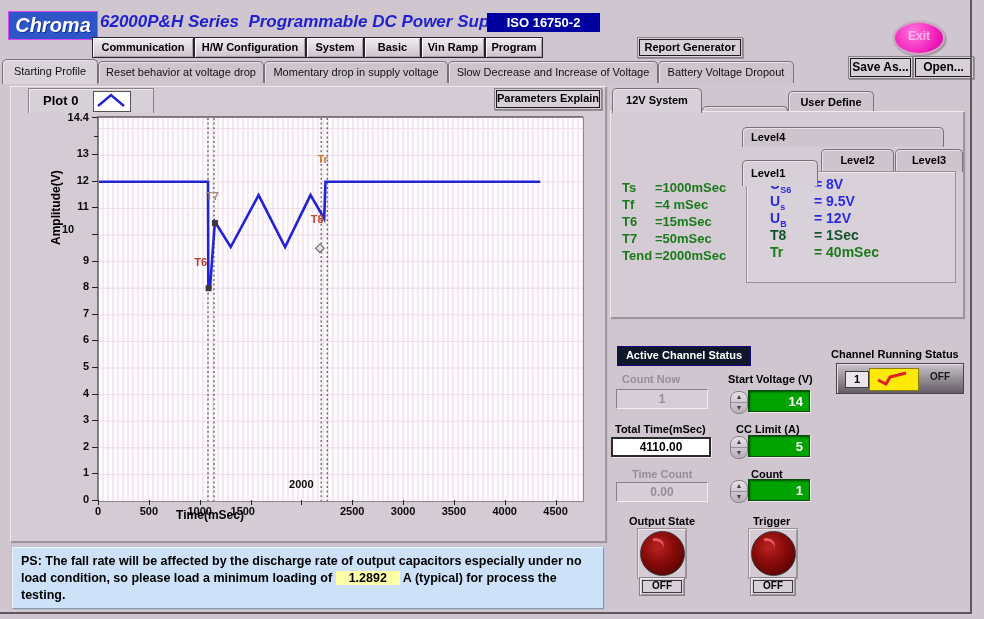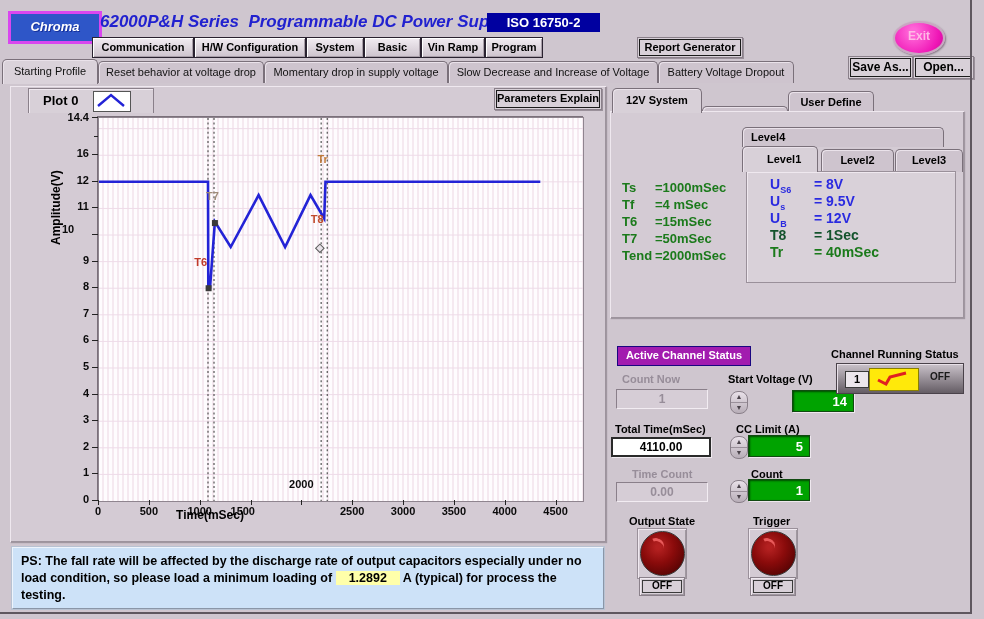--- a/index.html
+++ b/index.html
@@ -2,22 +2,22 @@
 <html><head>
 <meta charset="utf-8">
 <style>
   html,body{margin:0;padding:0;background:#cfc6cf;}
   #app{position:relative;width:984px;height:619px;background:#cfc6cf;
        font-family:"Liberation Sans", sans-serif;overflow:hidden;}
   .abs{position:absolute;}
   .b{font-weight:bold;}
 
   
-  .logo{left:8px;top:11px;width:88px;height:27px;background:#2e56c8;border:3px solid #d946ef;
-        color:#fff;font-weight:bold;font-style:italic;font-size:13px;text-align:center;line-height:26px;
+  .logo{left:8px;top:11px;width:88px;height:27px;background:#2e56c8;border:1px solid #d946ef;
+        color:#fff;font-weight:bold;font-style:italic;font-size:20px;text-align:center;line-height:26px;
         text-shadow:1px 1px 0 #16309a;}
   .title{left:100px;top:12px;color:#2121cf;font-weight:bold;font-style:italic;font-size:17px;white-space:pre;}
   .iso{left:487px;top:13px;width:113px;height:19px;background:#0000a0;color:#fff;font-weight:bold;
        font-size:13px;text-align:center;line-height:19px;}
   .exit{left:893px;top:21px;width:48px;height:30px;border-radius:50%;
         background:radial-gradient(circle at 38% 30%, #ff66d8 10%, #ef16b6 70%, #c80d96 100%);
         border:2px solid #caa6c2;color:#ffb9e6;font-weight:bold;font-size:12px;text-align:center;line-height:27px;
         box-shadow:1px 1px 2px rgba(60,40,60,.5);cursor:pointer;}
 
   .btn{height:19px;background:linear-gradient(180deg,#f2ecf2,#cdc3cd);border:1px solid #2a2230;
@@ -51,21 +51,21 @@
   .stab{background:#cec4ce;border:1px solid #7a707a;border-bottom:none;border-radius:5px 5px 0 0;
         box-shadow:inset 1px 1px 0 #eae2ea;font-weight:bold;font-size:11px;text-align:center;cursor:pointer;}
   .stab.active{background:#d8d0d8;z-index:3;}
   .lv-row{position:absolute;font-weight:bold;font-size:14px;white-space:pre;}
   .lv-row sub{font-size:9px;font-weight:bold;}
   .lv-sym{display:inline-block;width:44px;}
   .tp-row{position:absolute;color:#1b7a1b;font-weight:bold;font-size:13px;white-space:pre;}
   .tp-name{display:inline-block;width:33px;}
 
   
-  .badge{left:617px;top:346px;width:132px;height:18px;background:#a21caf;border:1px solid #1a0680;
+  .badge{left:617px;top:346px;width:132px;height:18px;background:#0f172a;border:1px solid #1a0680;
          color:#fff;font-weight:bold;font-size:11px;text-align:center;line-height:17px;}
   .graylab{color:#978d99;font-weight:bold;font-size:11px;}
   .blacklab{color:#000;font-weight:bold;font-size:11px;}
   .sunken-input{background:#d6cdd6;border-top:1px solid #8a7f8a;border-left:1px solid #8a7f8a;
                 border-bottom:1px solid #f2ecf2;border-right:1px solid #f2ecf2;
                 color:#978d99;font-weight:bold;font-size:12px;text-align:center;}
   .white-input{background:#fff;border:2px solid #2a2a2a;box-shadow:1px 1px 0 #f0eaf0;
                color:#000;font-weight:bold;font-size:12px;text-align:center;}
   .green-display{background:#00a300;border:1px solid #114a11;
                  box-shadow:inset 1px 1px 2px rgba(0,0,0,.55), 1px 1px 0 #efe8ef;
@@ -214,35 +214,35 @@
       <div class="ticklabel" style="position: absolute; left: 62px; top: 280.222px; width: 27px; text-align: right;">8</div>
       <div class="tickmark" style="position: absolute; left: 92px; top: 260.625px; width: 6px; height: 1px;"></div>
       <div class="ticklabel" style="position: absolute; left: 62px; top: 253.625px; width: 27px; text-align: right;">9</div>
       <div class="tickmark" style="position: absolute; left: 92px; top: 234.028px; width: 6px; height: 1px;"></div>
       <div class="ticklabel" style="position: absolute; left: 62px; top: 223px; width: 27px; text-align: left;">10</div>
       <div class="tickmark" style="position: absolute; left: 92px; top: 207.431px; width: 6px; height: 1px;"></div>
       <div class="ticklabel" style="position: absolute; left: 62px; top: 200.431px; width: 27px; text-align: right;">11</div>
       <div class="tickmark" style="position: absolute; left: 92px; top: 180.833px; width: 6px; height: 1px;"></div>
       <div class="ticklabel" style="position: absolute; left: 62px; top: 173.833px; width: 27px; text-align: right;">12</div>
       <div class="tickmark" style="position: absolute; left: 92px; top: 154.236px; width: 6px; height: 1px;"></div>
-      <div class="ticklabel" style="position: absolute; left: 62px; top: 147.236px; width: 27px; text-align: right;">16</div>
+      <div class="ticklabel" style="position: absolute; left: 62px; top: 147.236px; width: 27px; text-align: right;">13</div>
       <div class="tickmark" style="position: absolute; left: 92px; top: 117px; width: 6px; height: 1px;"></div>
       <div class="ticklabel" style="position: absolute; left: 56px; top: 111px; width: 33px; text-align: right;">14.4</div>
       <div class="tickmark" style="position: absolute; left: 94px; top: 135.618px; width: 4px; height: 1px;"></div>
     </div>
   <div class="abs xlab">Time(mSec)</div>
 
   <div class="abs stab active" style="left:612px;top:88px;width:88px;height:24px;line-height:23px;">12V System</div>
   <div class="abs stab" style="left:702px;top:106px;width:84px;height:21px;line-height:20px;">24V System</div>
   <div class="abs stab" style="left:788px;top:91px;width:84px;height:21px;line-height:20px;">User Define</div>
 
   <div class="abs panel" style="left:610px;top:111px;width:354px;height:207px;"></div>
 
   <div class="abs stab" style="left:742px;top:127px;width:202px;height:20px;line-height:19px;text-align:left;padding-left:8px;box-sizing:border-box;">Level4</div>
-  <div class="abs stab active" style="left:742px;top:146px;width:76px;height:26px;line-height:24px;text-align:left;padding-left:24px;box-sizing:border-box;">Level1</div>
+  <div class="abs stab active" style="left:742px;top:160px;width:76px;height:26px;line-height:24px;text-align:left;padding-left:8px;box-sizing:border-box;">Level1</div>
   <div class="abs stab" style="left:821px;top:149px;width:71px;height:22px;line-height:21px;">Level2</div>
   <div class="abs stab" style="left:895px;top:149px;width:66px;height:22px;line-height:21px;">Level3</div>
   <div class="abs" style="left:746px;top:171px;width:208px;height:110px;background:#d9d1d9;border:1px solid #9a909a;box-shadow:inset 1px 1px 0 #efe8ef;"></div>
 
   <div class="tp-row" style="left:622px;top:180px;"><span class="tp-name">Ts</span><span>=1000mSec</span></div>
   <div class="tp-row" style="left:622px;top:197px;"><span class="tp-name">Tf</span><span>=4 mSec</span></div>
   <div class="tp-row" style="left:622px;top:214px;"><span class="tp-name">T6</span><span>=15mSec</span></div>
   <div class="tp-row" style="left:622px;top:231px;"><span class="tp-name">T7</span><span>=50mSec</span></div>
   <div class="tp-row" style="left:622px;top:248px;"><span class="tp-name">Tend</span><span>=2000mSec</span></div>
 
@@ -261,21 +261,21 @@
   <div class="abs white-input" style="left:611px;top:437px;width:96px;height:16px;line-height:16px;">4110.00</div>
 
   <div class="abs graylab" style="left:632px;top:468px;">Time Count</div>
   <div class="abs sunken-input" style="left:616px;top:482px;width:90px;height:18px;line-height:18px;">0.00</div>
 
   <div class="abs blacklab" style="left:728px;top:373px;">Start Voltage (V)</div>
   <div class="abs spin" style="left:730px;top:391px;">
       <span>▲</span>
       <span>▼</span>
     </div>
-  <div class="abs green-display" style="left:748px;top:390px;width:62px;height:22px;line-height:21px;margin-left:44px;">14</div>
+  <div class="abs green-display" style="left:748px;top:390px;width:62px;height:22px;line-height:21px;">14</div>
 
   <div class="abs blacklab" style="left:736px;top:423px;">CC Limit (A)</div>
   <div class="abs spin" style="left:730px;top:436px;">
       <span>▲</span>
       <span>▼</span>
     </div>
   <div class="abs green-display" style="left:748px;top:435px;width:62px;height:22px;line-height:21px;">5</div>
 
   <div class="abs blacklab" style="left:751px;top:468px;">Count</div>
   <div class="abs spin" style="left:730px;top:480px;">

